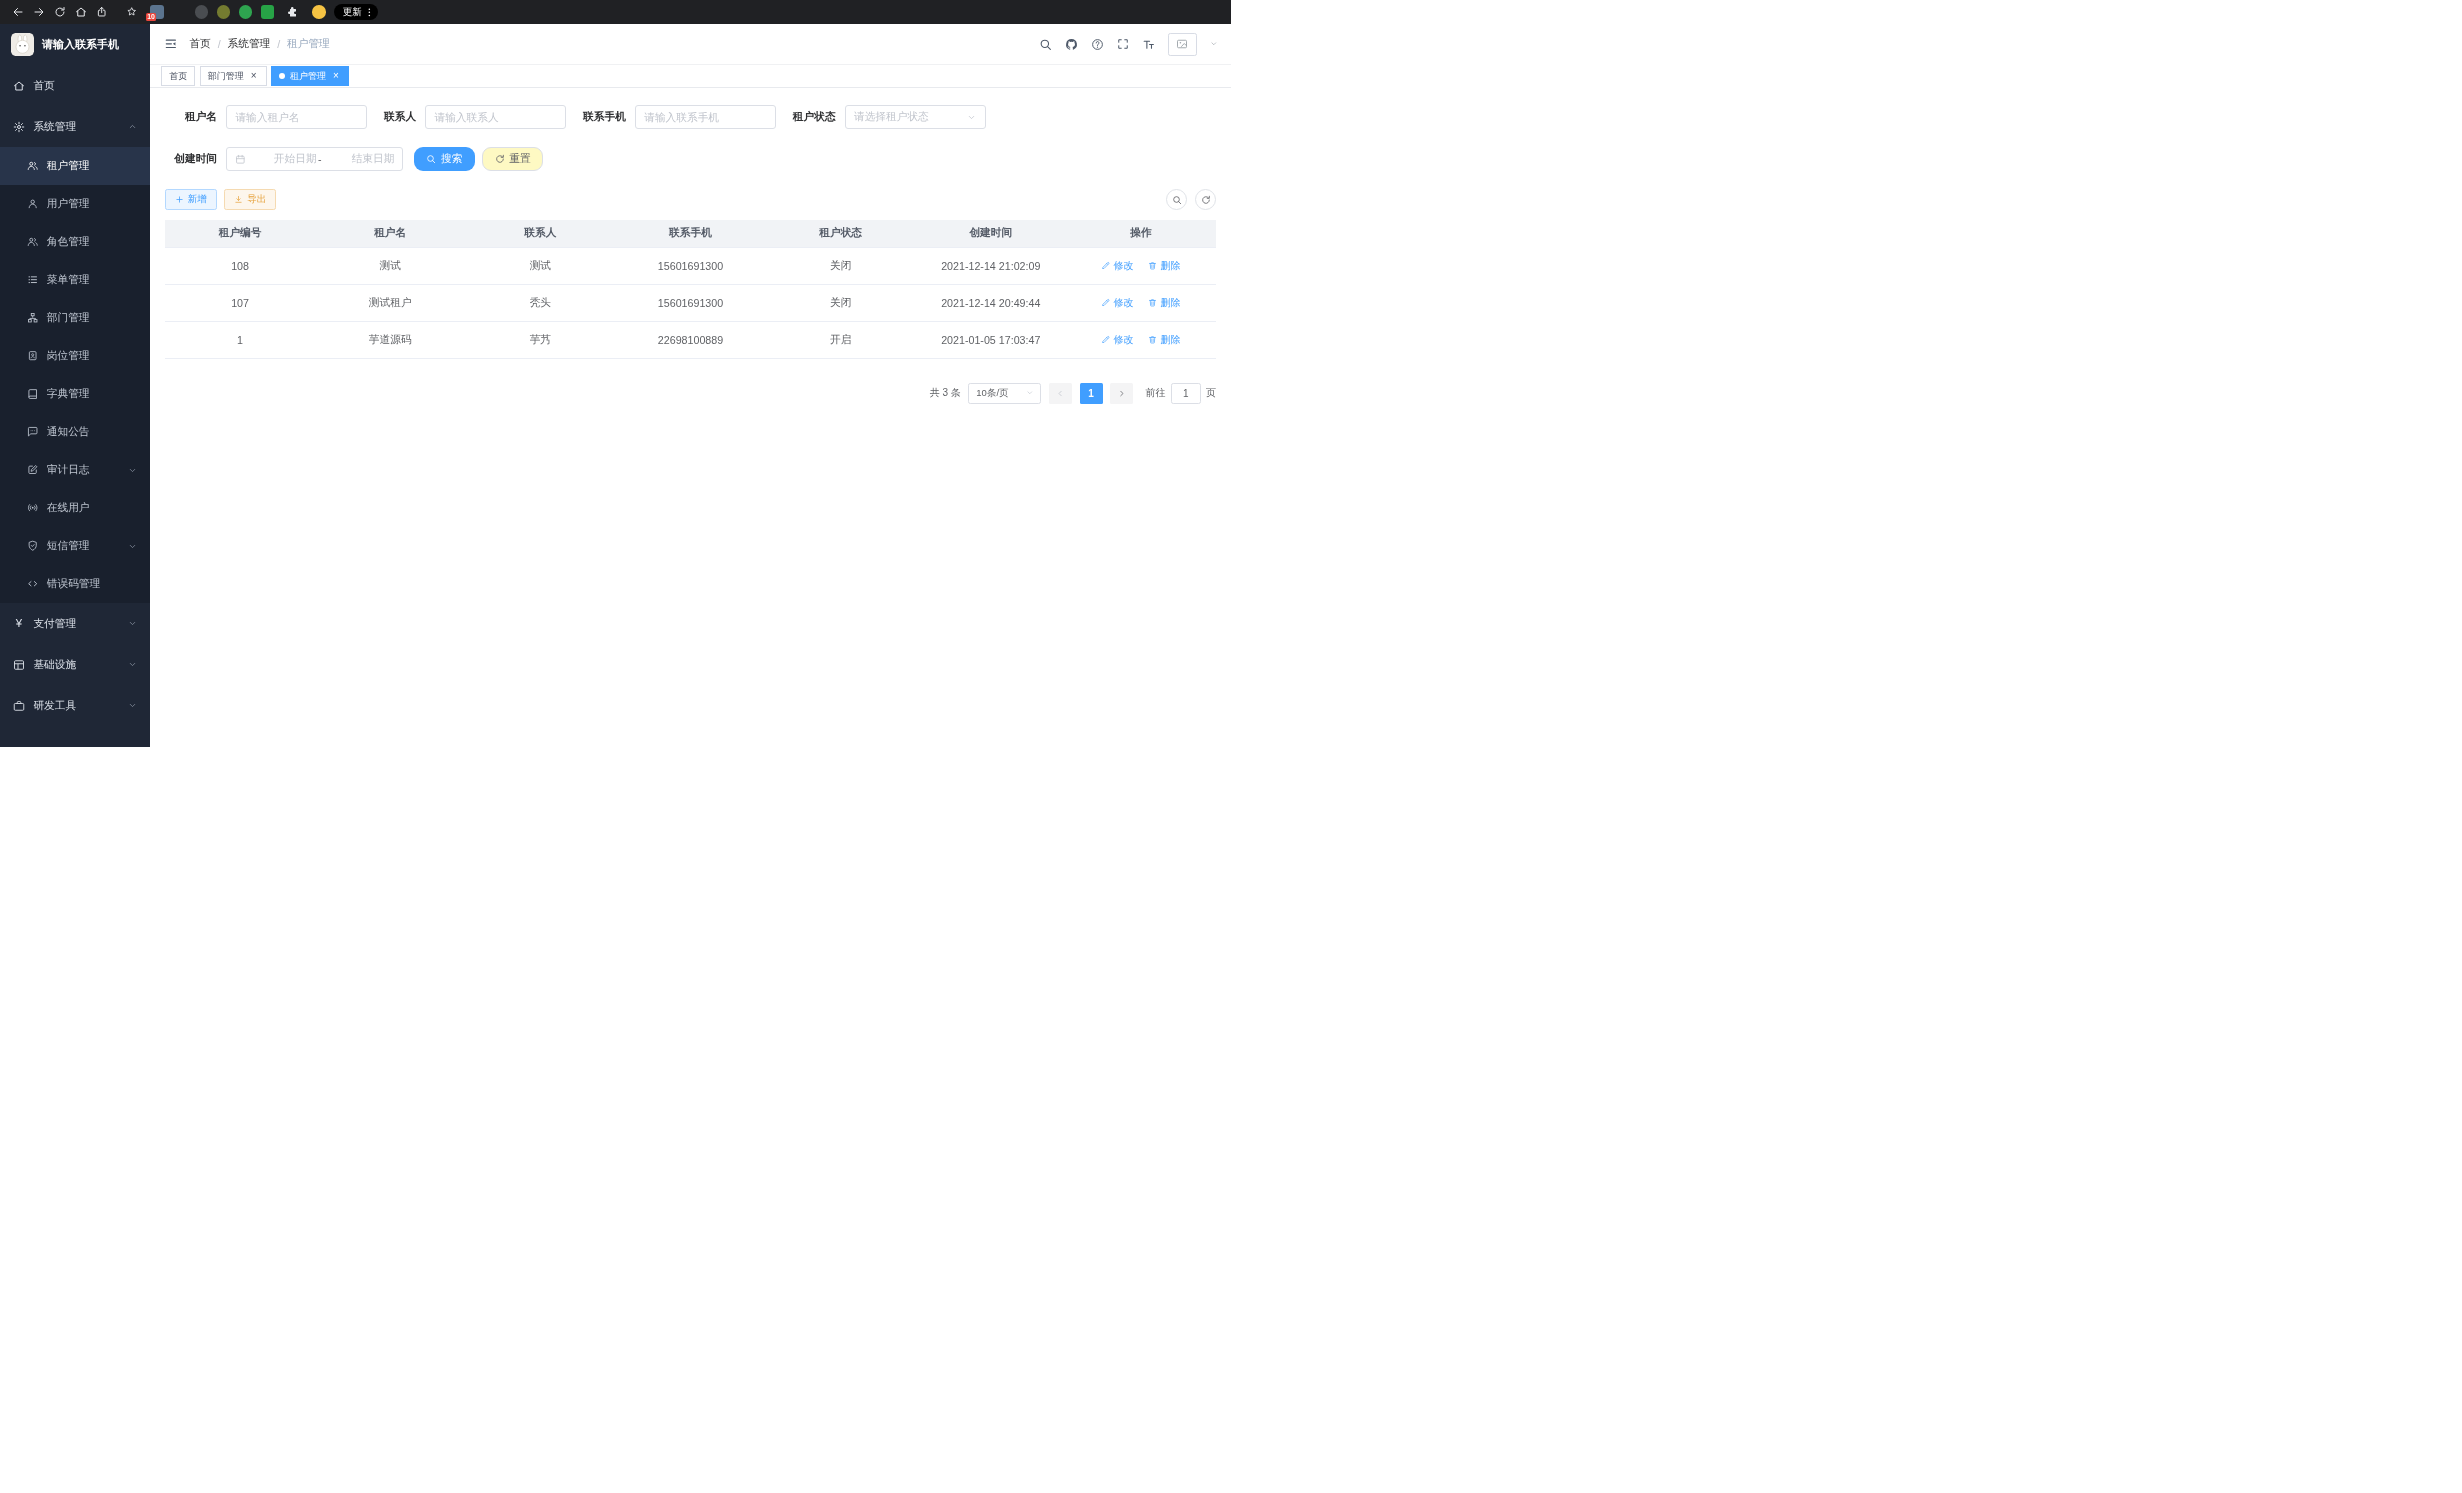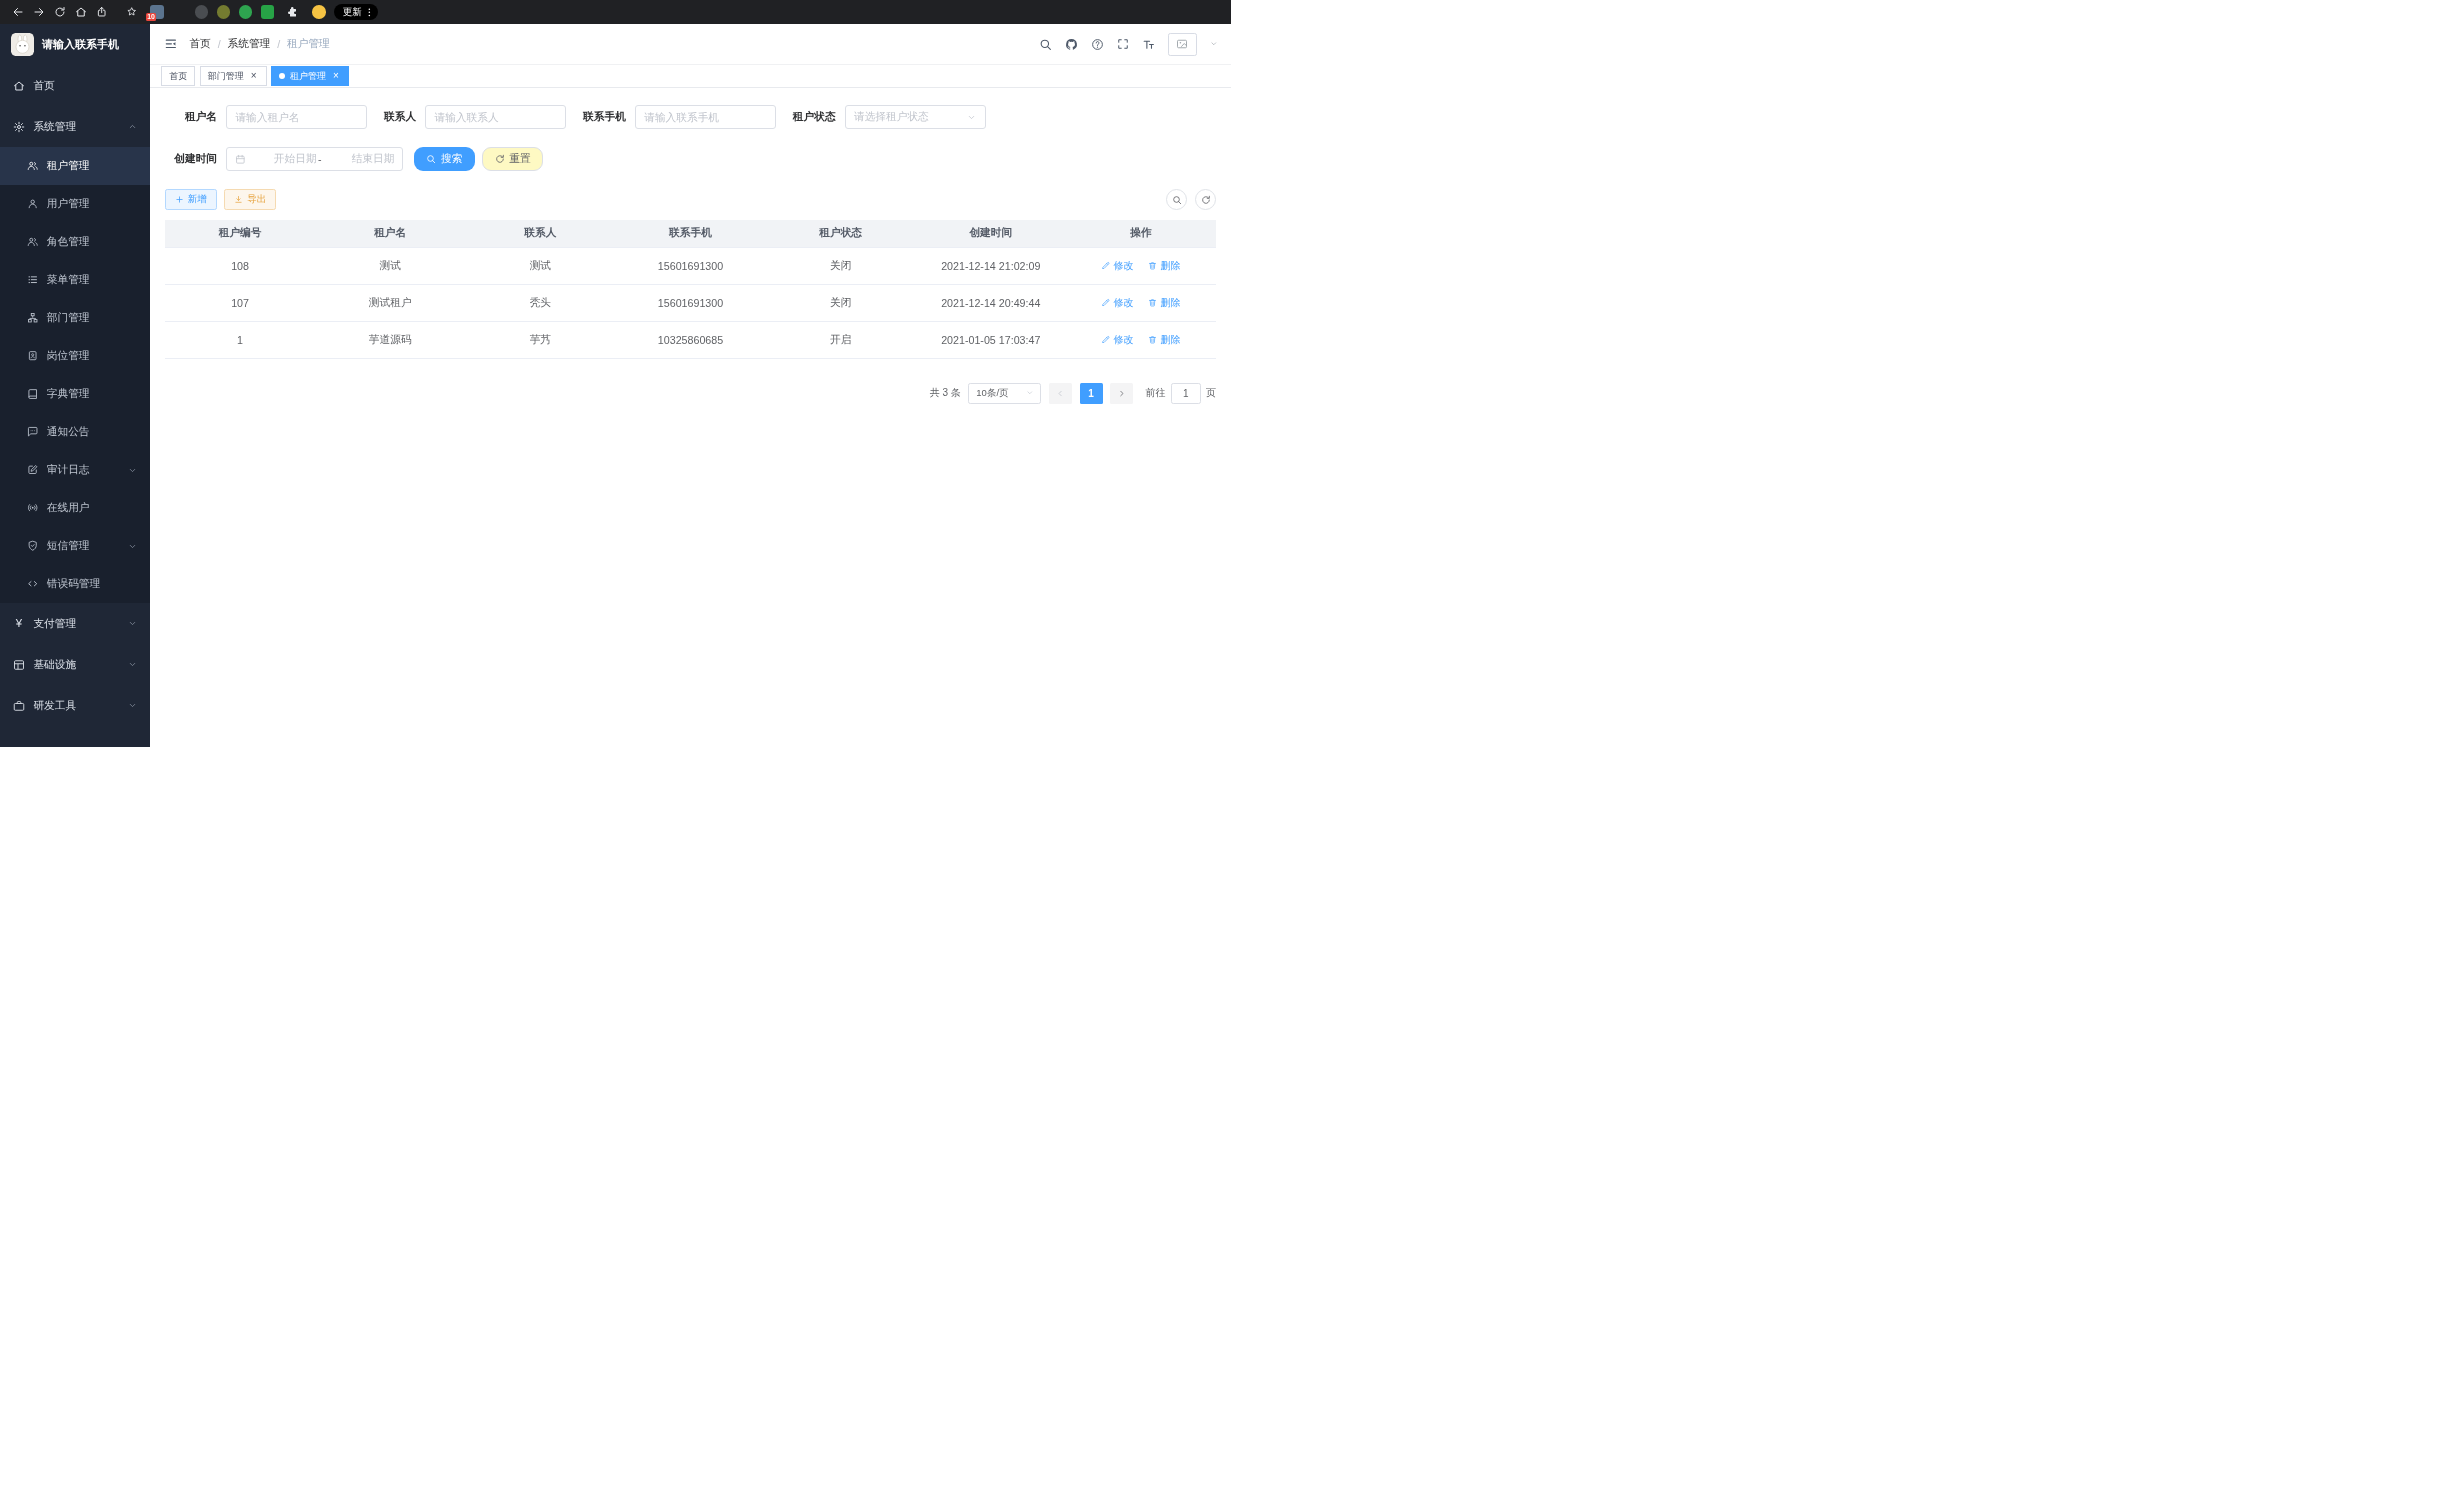--- a/index.html
+++ b/index.html
@@ -655,21 +655,21 @@
                     <use href="#i-trash"></use>
                   </svg>
                   <span>删除</span>
                 </span>
             </td>
           </tr>
           <tr>
             <td>1</td>
             <td>芋道源码</td>
             <td>芋艿</td>
-            <td>10325860685</td>
+            <td>22698100889</td>
             <td>开启</td>
             <td>2021-01-05 17:03:47</td>
             <td>
               <span class="op-link">
                   <svg class="ic i12" viewBox="0 0 12 12" width="9" height="9">
                     <use href="#i-edit"></use>
                   </svg>
                   <span>修改</span>
                 </span>
               <span class="op-link">

